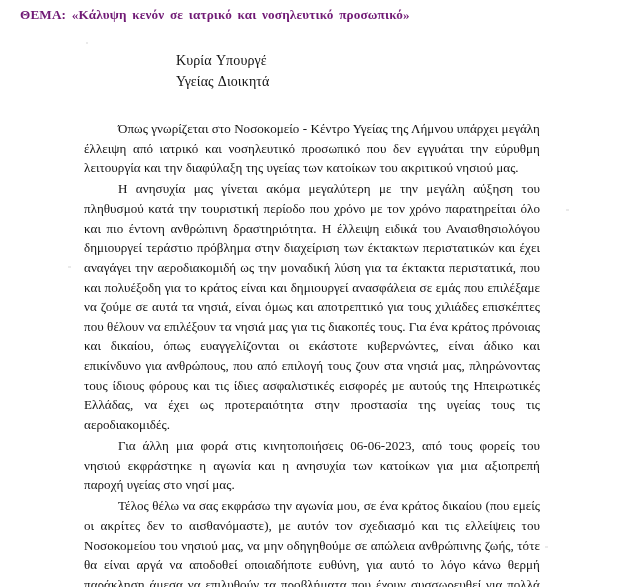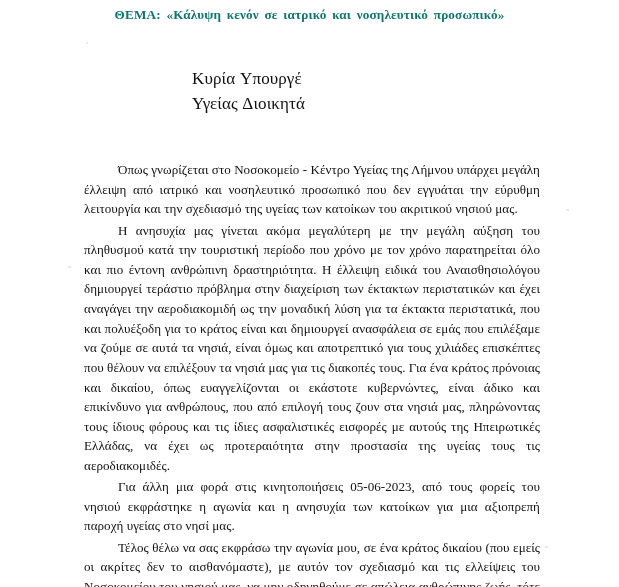--- a/index.html
+++ b/index.html
@@ -20,36 +20,35 @@
     position: relative;
     width: 619px;
     height: 587px;
     background: #ffffff;
     box-sizing: border-box;
     padding: 0;
   }
 
   
   .subject-line {
-    text-align: center;
     font-weight: bold;
     font-size: 13.2px;
     letter-spacing: 0.15px;
     word-spacing: 2.2px;
     margin: 0;
     padding: 7px 20px 0 20px;
     line-height: 1.25;
-    color: #0f766e;
+    color: #701a75;
   }
 
   
   .salutation {
-    margin: 16px;
+    margin: 0;
     padding: 0 0 0 176px;
-    font-size: 17px;
+    font-size: 14px;
     line-height: 1.52;
     letter-spacing: 0.1px;
     word-spacing: 1.2px;
   }
   .salutation .sal-first { padding-top: 26px; }
 
   
   .body-block {
     margin: 0;
     padding: 0 79px 0 84px;
@@ -87,23 +86,23 @@
 
   <p class="subject-line">ΘΕΜΑ: «Κάλυψη κενόν σε ιατρικό και νοσηλευτικό προσωπικό»</p>
 
   <div class="salutation">
     <div class="sal-first">Κυρία Υπουργέ</div>
     <div>Υγείας Διοικητά</div>
   </div>
 
   <div class="body-block">
 
-    <p class="para first">Όπως γνωρίζεται στο Νοσοκομείο - Κέντρο Υγείας  της Λήμνου υπάρχει μεγάλη έλλειψη από ιατρικό και νοσηλευτικό προσωπικό που δεν εγγυάται την εύρυθμη λειτουργία και την σχεδιασμό της υγείας των κατοίκων του ακριτικού νησιού μας.</p>
+    <p class="para first">Όπως γνωρίζεται στο Νοσοκομείο - Κέντρο Υγείας  της Λήμνου υπάρχει μεγάλη έλλειψη από ιατρικό και νοσηλευτικό προσωπικό που δεν εγγυάται την εύρυθμη λειτουργία και την διαφύλαξη της υγείας των κατοίκων του ακριτικού νησιού μας.</p>
 
     <p class="para gap">Η ανησυχία μας γίνεται ακόμα μεγαλύτερη με την μεγάλη αύξηση του πληθυσμού κατά την τουριστική περίοδο που χρόνο με τον χρόνο παρατηρείται όλο και πιο έντονη ανθρώπινη δραστηριότητα. Η έλλειψη ειδικά του Αναισθησιολόγου δημιουργεί τεράστιο πρόβλημα στην διαχείριση των έκτακτων περιστατικών και έχει αναγάγει την αεροδιακομιδή ως την μοναδική λύση για τα έκτακτα περιστατικά, που και πολυέξοδη για το κράτος είναι και δημιουργεί ανασφάλεια σε εμάς που επιλέξαμε να ζούμε σε αυτά τα νησιά, είναι όμως και  αποτρεπτικό για τους χιλιάδες επισκέπτες που θέλουν να επιλέξουν τα νησιά μας για τις διακοπές τους. Για ένα κράτος πρόνοιας και δικαίου, όπως ευαγγελίζονται οι εκάστοτε κυβερνώντες, είναι άδικο και επικίνδυνο για ανθρώπους,   που από επιλογή τους ζουν στα νησιά μας, πληρώνοντας τους ίδιους φόρους και τις ίδιες ασφαλιστικές εισφορές με αυτούς της Ηπειρωτικές Ελλάδας, να έχει ως προτεραιότητα στην προστασία της υγείας τους τις αεροδιακομιδές.</p>
 
-    <p class="para gap">Για άλλη μια φορά στις κινητοποιήσεις 05-06-2023, από τους φορείς του νησιού εκφράστηκε η αγωνία και η ανησυχία των κατοίκων για μια αξιοπρεπή παροχή υγείας στο νησί μας.</p>
+    <p class="para gap">Για άλλη μια φορά στις κινητοποιήσεις 06-06-2023, από τους φορείς του νησιού εκφράστηκε η αγωνία και η ανησυχία των κατοίκων για μια αξιοπρεπή παροχή υγείας στο νησί μας.</p>
 
     <p class="para gap">Τέλος θέλω να σας εκφράσω την αγωνία μου, σε ένα κράτος δικαίου (που εμείς οι ακρίτες δεν το αισθανόμαστε), με αυτόν τον σχεδιασμό και τις  ελλείψεις του Νοσοκομείου του νησιού μας, να μην οδηγηθούμε σε απώλεια ανθρώπινης ζωής, τότε θα είναι αργά να αποδοθεί οποιαδήποτε ευθύνη, για αυτό το λόγο κάνω θερμή παράκληση άμεσα να επιλυθούν τα προβλήματα που έχουν συσσωρευθεί για πολλά χρόνια στο Νοσοκομείο της Λήμνου ώστε  εμείς οι Ακρίτες (όπως μας αποκαλούν οι πολιτικοί που επισκέπτονται τα νησιά μας) να αισθανθούμε ασφαλής και ο τόπος να γνωρίσει την ανάπτυξη που δικαιούται και του αξίζει.</p>
 
   </div>
 
 </div>
 
 </body></html>

